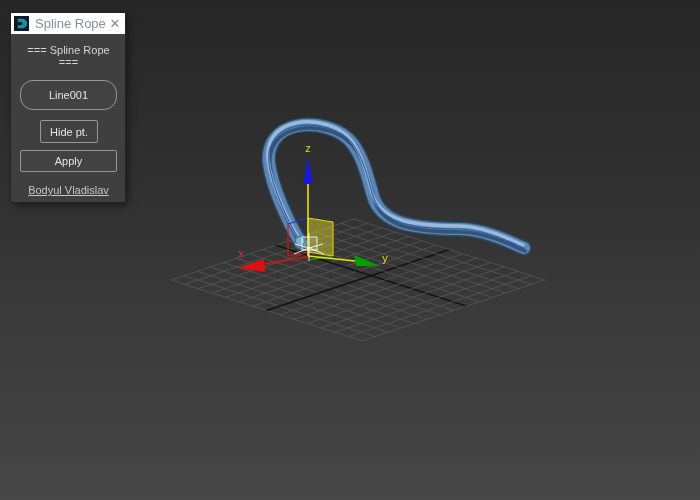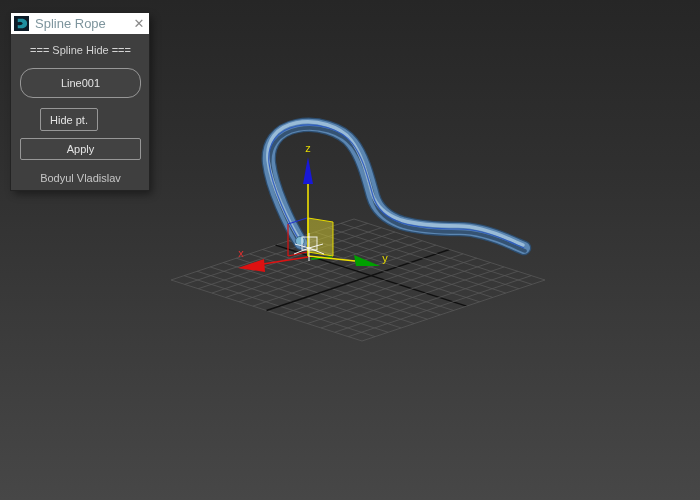--- a/index.html
+++ b/index.html
@@ -3,21 +3,21 @@
 <meta charset="utf-8">
 <style>
   html,body{margin:0;padding:0;background:#2e2e2e;}
   .stage{
     position:relative;width:700px;height:500px;overflow:hidden;
     font-family:"Liberation Sans",sans-serif;
   }
   .viewport-svg{position:absolute;left:0;top:0;}
   
   .dialog{
-    position:absolute;left:11px;top:13px;width:138px;
+    position:absolute;left:11px;top:13px;width:114px;
     background:#3f3f3f;
     box-shadow:0 0 0 1px #232323, 3px 4px 8px rgba(0,0,0,.45);
     z-index:5;
   }
   .titlebar{
     height:21px;background:#ffffff;display:flex;align-items:center;
   }
   .app-icon{width:15px;height:15px;margin-left:3px;flex:0 0 auto;}
   .title-text{
     flex:1;margin-left:6px;font-size:13px;color:#7e959d;
@@ -36,21 +36,21 @@
     background:#424242;border:1px solid #979797;border-radius:2px;
     color:#e4e4e4;font-size:11px;font-family:"Liberation Sans",sans-serif;
     cursor:default;
   }
   .btn-tall{height:30px;margin-bottom:8px;border-radius:13px;}
   .btn-row{display:flex;gap:2px;margin:10px 0 7px 0;padding-left:20px;}
   .btn-small{height:23px;}
   .btn-hide{flex:0 0 58px;}
   .btn-unhide{flex:1;}
   .btn-apply{height:22px;margin-bottom:5px;}
-  .credit{font-size:11px;color:#c6c6c6;text-align:center;margin-top:12px;}
+  .credit{font-size:11px;color:#c6c6c6;text-align:center;margin-top:12px;text-decoration:underline;}
 </style>
 </head>
 <body>
 
 <div class="stage">
 
   <svg class="viewport-svg" width="700" height="500" viewBox="0 0 700 500">
     <defs>
       <linearGradient id="bgGrad" x1="0" y1="0" x2="0" y2="1">
         <stop offset="0" stop-color="#262626"></stop>
@@ -162,21 +162,21 @@
       <span class="app-icon">
         <svg width="15" height="15" viewBox="0 0 16 16">
           <rect width="16" height="16" fill="#0c1b27"></rect>
           <path d="M4 3h5.5q4.5 1.2 4.5 5t-4.5 5H4v-3.4q4.2 1.1 5.4-1.6Q8.4 5.4 4 6.6Z" fill="#1f8fa0"></path>
         </svg>
       </span>
       <span class="title-text">Spline Rope</span>
       <span class="close-btn">✕</span>
     </div>
     <div class="dialog-body">
-      <div class="rollout-header">=== Spline Hide ===</div>
+      <div class="rollout-header">=== Spline Rope ===</div>
       <button class="mx-btn btn-tall">Line001</button>
       <div class="btn-row">
         <button class="mx-btn btn-small btn-hide">Hide pt.</button>
       </div>
       <button class="mx-btn btn-apply">Apply</button>
       <div class="credit">Bodyul Vladislav</div>
     </div>
   </div>
 </div>
 

